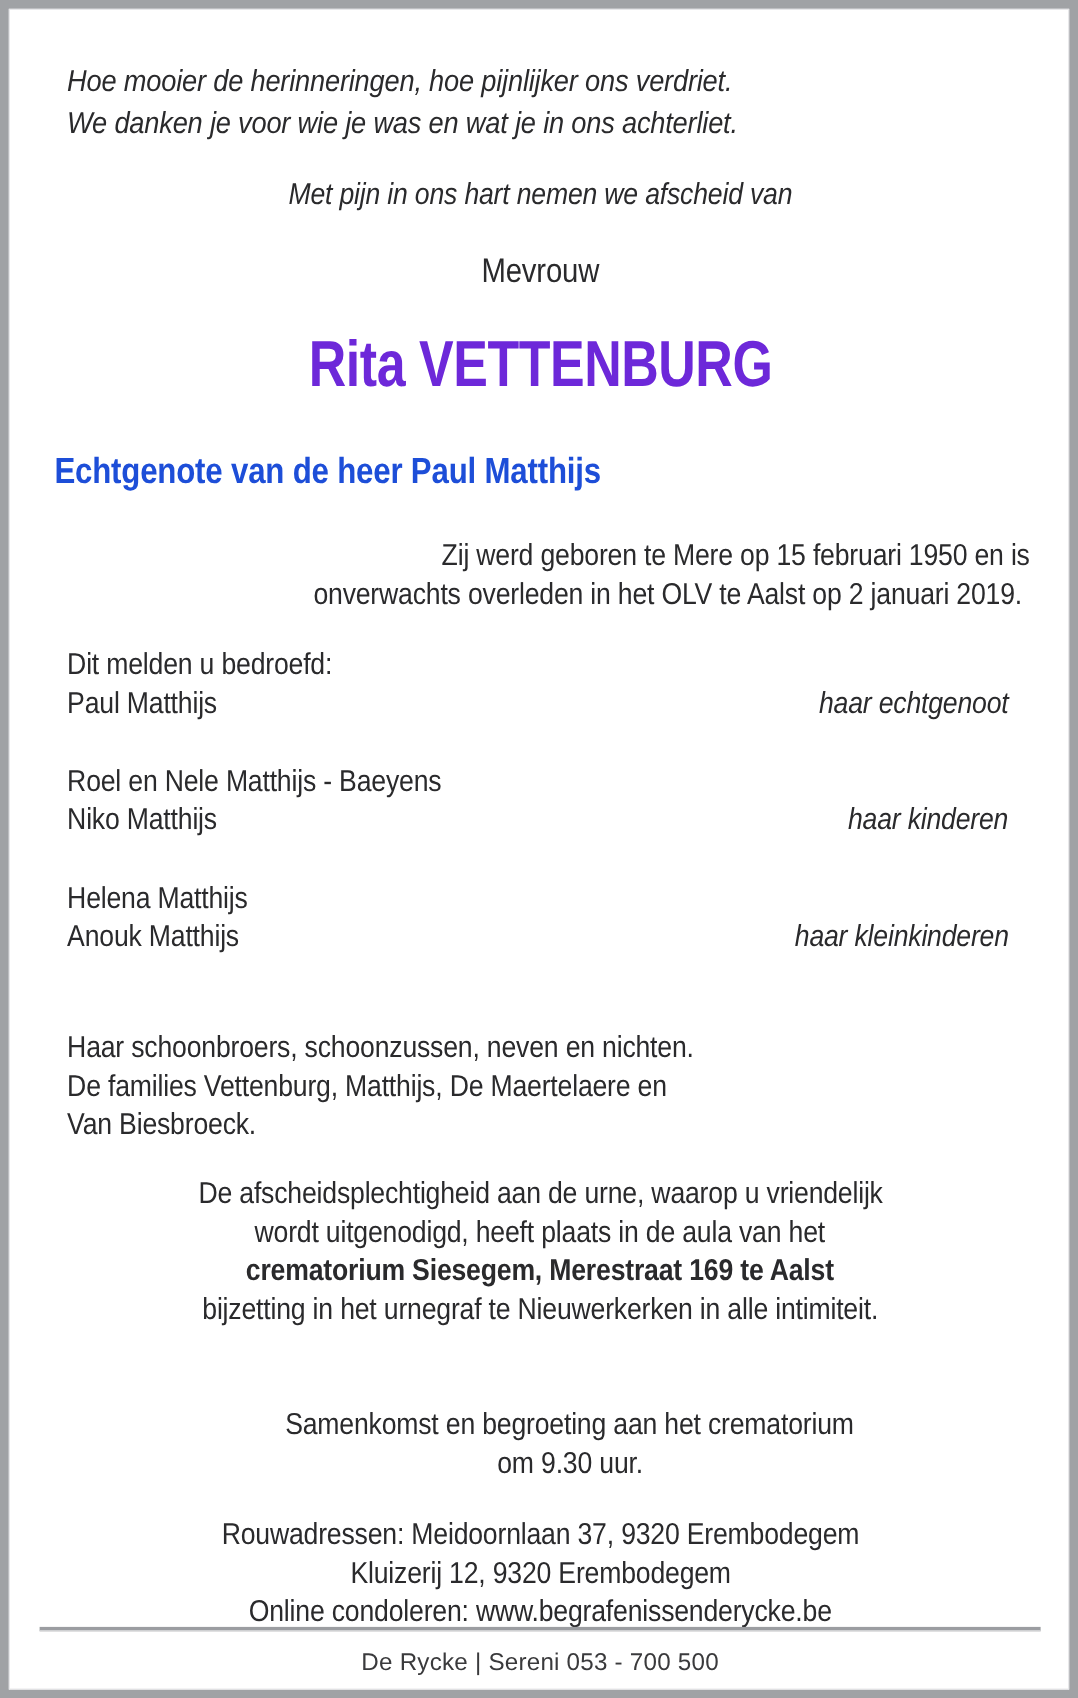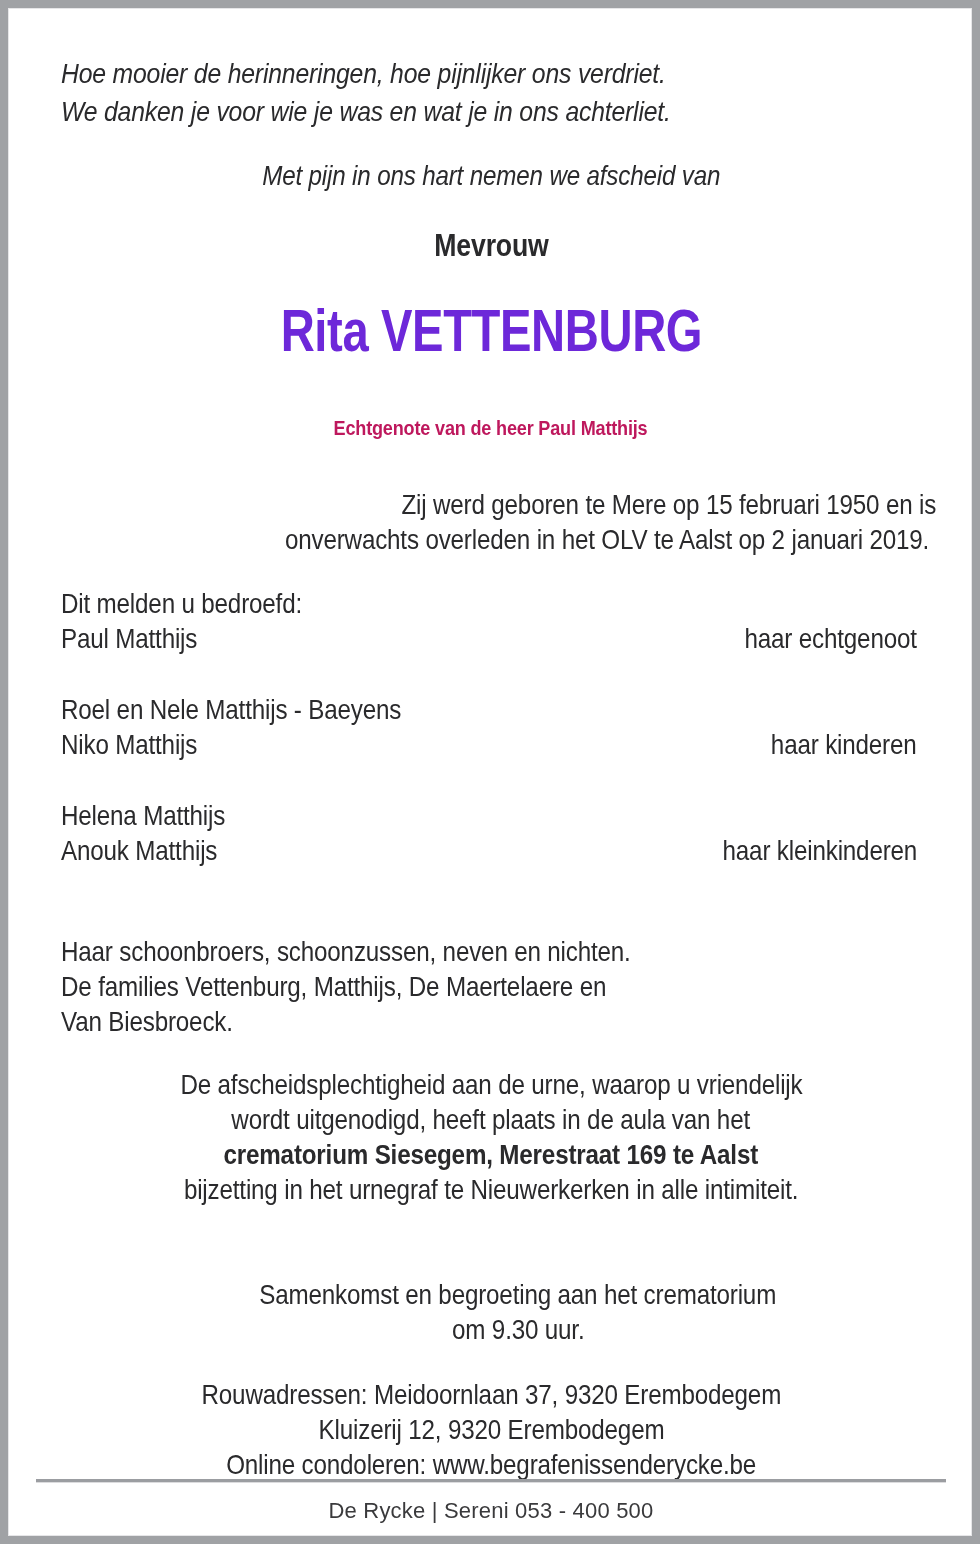--- a/index.html
+++ b/index.html
@@ -80,21 +80,20 @@
 
   .mevrouw {
     position: absolute;
     left: 0;
     top: 218px;
     width: 964px;
     font-size: 31px;
     line-height: 38px;
     color: #2a2a2c;
     text-align: center;
-    font-weight: bold;
   }
   .mevrouw > span {
     display: inline-block;
     transform: scaleX(0.86);
   }
 
   .deceased-name {
     position: absolute;
     left: 0;
     top: 288px;
@@ -109,25 +108,24 @@
   .deceased-name > span {
     display: inline-block;
     transform: scaleX(0.80);
   }
 
   .spouse-line {
     position: absolute;
     left: 0;
     top: 398px;
     width: 964px;
-    text-align: center;
-    font-size: 21px;
+    font-size: 33px;
     line-height: 42px;
     font-weight: 700;
-    color: #be185d;
+    color: #1d4ed8;
   }
   .spouse-line > span {
     display: inline-block;
     transform: scaleX(0.86);
   }
 
   .born-died {
     position: absolute;
     left: 0;
     top: 478px;
@@ -169,20 +167,21 @@
     height: 35px;
     white-space: nowrap;
   }
   .grp .nm {
     display: inline-block;
   }
   .grp .rel {
     position: absolute;
     right: 4px;
     top: 0;
+    font-style: italic;
     text-align: right;
   }
   .gap { height: 36px; }
 
   .families {
     position: absolute;
     left: 52px;
     top: 925px;
     width: 880px;
     font-size: 27.5px;
@@ -349,14 +348,14 @@
 
     <div class="addresses cond">
       <div class="first"><span>Rouwadressen: Meidoornlaan 37, 9320 Erembodegem</span></div>
       <div><span>Kluizerij 12, 9320 Erembodegem</span></div>
       <div><span>Online condoleren: www.begrafenissenderycke.be</span></div>
     </div>
 
   </div>
 
   <div id="footer-rule"></div>
-  <div id="footer">De Rycke | Sereni 053 - 400 500</div>
+  <div id="footer">De Rycke | Sereni 053 - 700 500</div>
 </div>
 
 </body></html>

